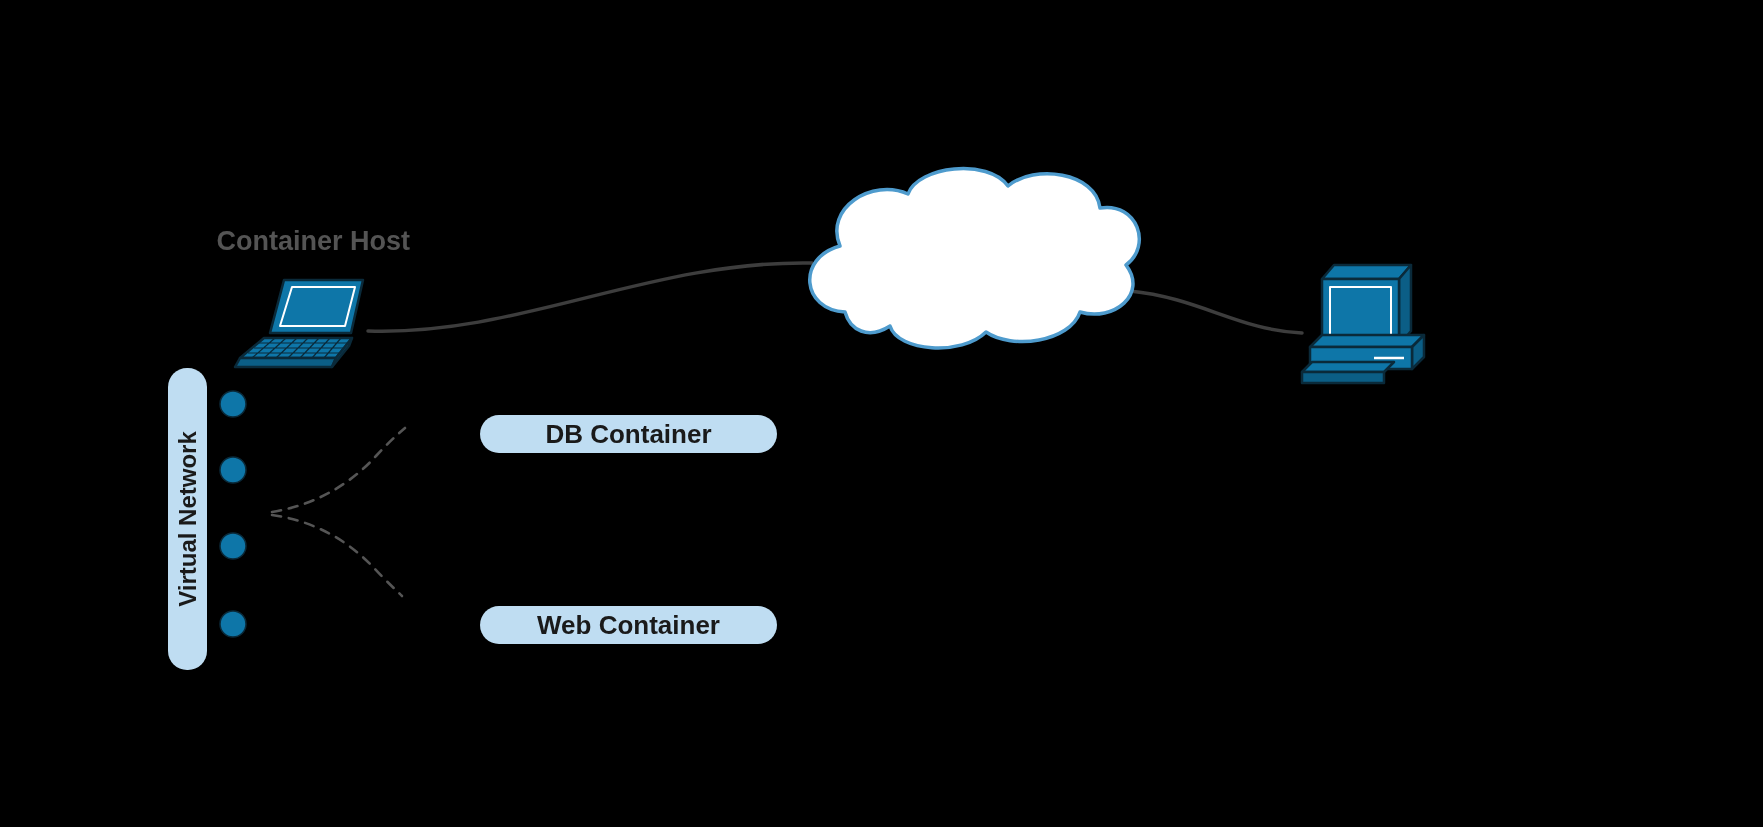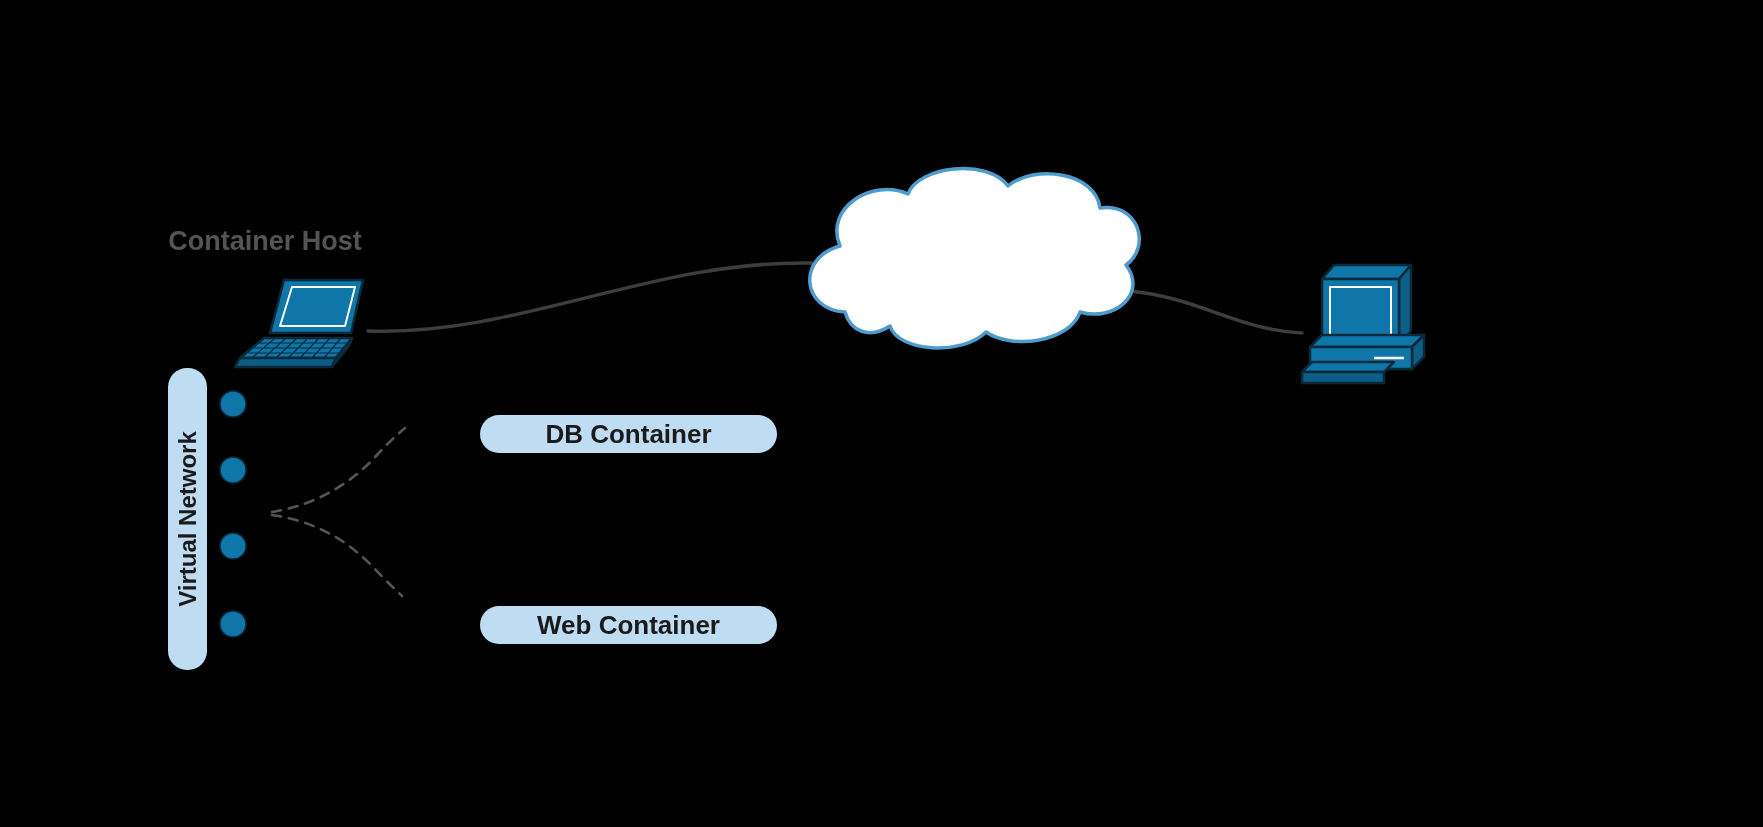--- a/index.html
+++ b/index.html
@@ -23,21 +23,21 @@
     height: 827px;
   }
   .node-label {
     position: absolute;
     font-weight: bold;
     font-size: 27px;
     line-height: 32px;
     color: #545454;
     text-align: center;
   }
-  .label-container-host { left: 120px; top: 225px; width: 290px; }
+  .label-container-host { left: 120px; top: 225px; width: 290px; text-align: right; }
   .label-external-client { left: 1155px; top: 422px; width: 290px; }
   .pill {
     position: absolute;
     background: #bfddf2;
     border-radius: 19px;
     display: flex;
     align-items: center;
     justify-content: center;
     font-weight: bold;
     font-size: 26px;

